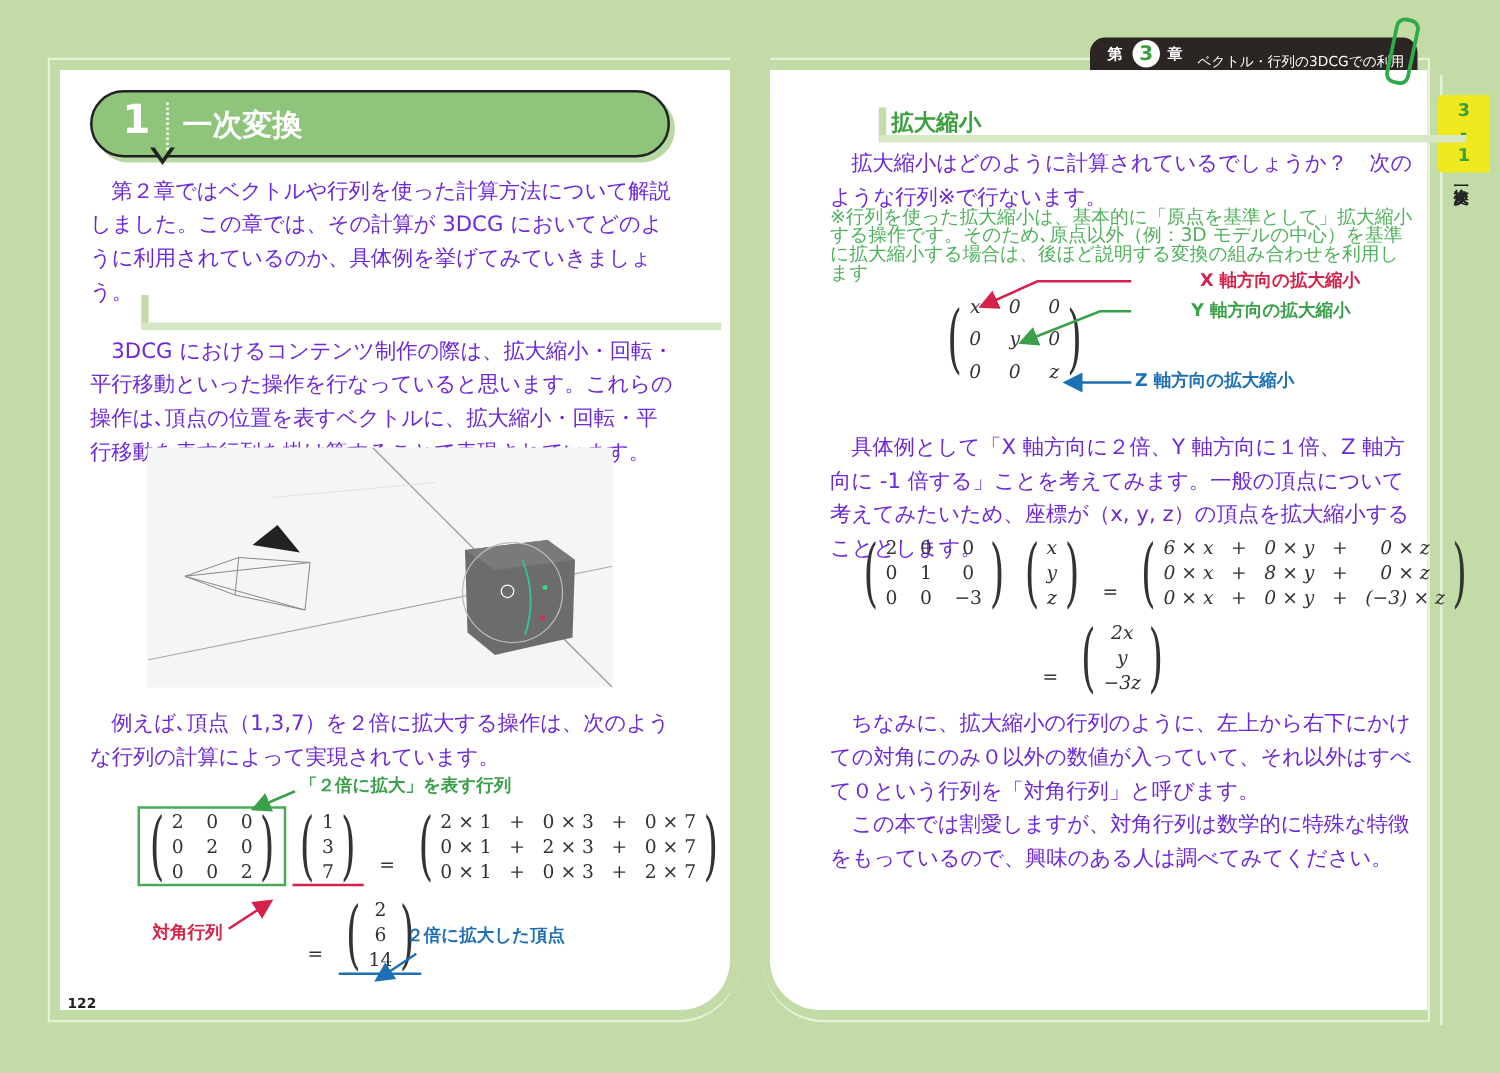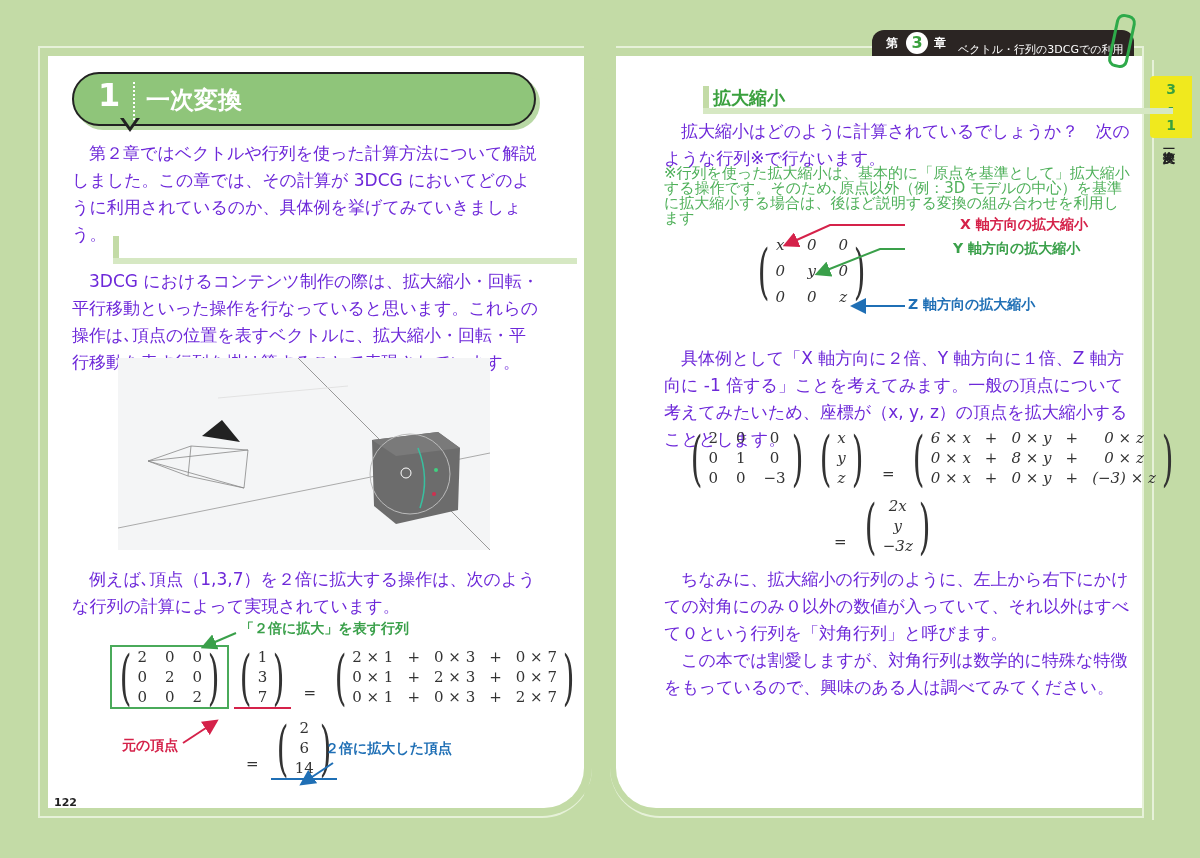--- a/index.html
+++ b/index.html
@@ -184,21 +184,21 @@
     <span class="paren">(</span>
     <span class="grid g1">
       <span>2</span>
         <span>6</span>
         <span>14</span>
     </span>
     <span class="paren">)</span>
   </span>
 </div>
 
-<div class="anno red" style="left:122px;top:737px;">元の頂点</div>
+<div class="anno red" style="left:122px;top:737px;">対角行列</div>
 <div class="anno blue" style="left:325px;top:740px;">２倍に拡大した頂点</div>
 
 <div class="pagenum" style="left:54px;top:796px;">122</div>
 
 <div class="heading" style="left:662px;top:86px;width:470px;">
   <div class="bar"></div>
     <div class="under"></div>
   <div class="txt">拡大縮小</div>
 </div>
 

